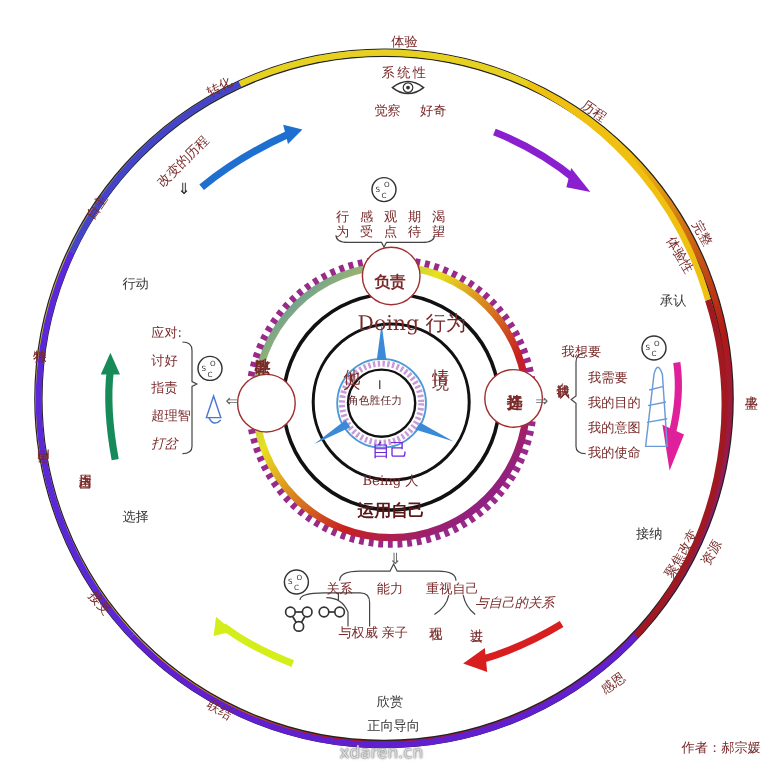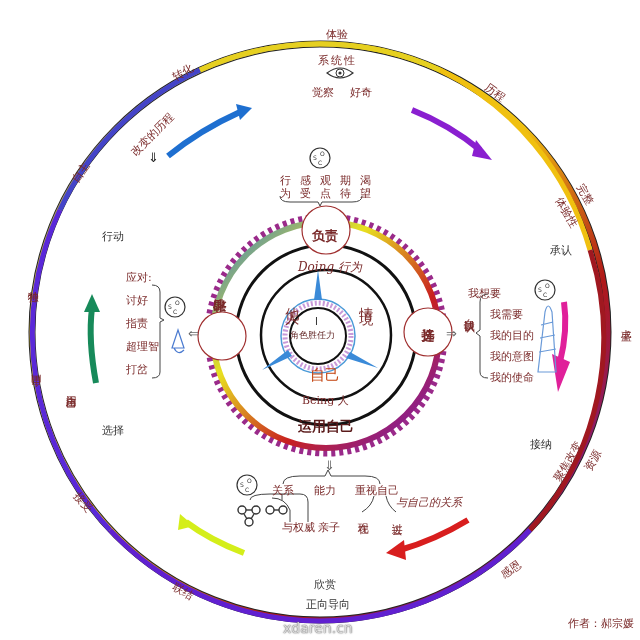--- a/index.html
+++ b/index.html
@@ -182,35 +182,35 @@
     <div class="lbl" style="position:static;text-align:center;"><span>感</span><br><span>受</span></div>
     <div class="lbl" style="position:static;text-align:center;"><span>观</span><br><span>点</span></div>
     <div class="lbl" style="position:static;text-align:center;"><span>期</span><br><span>待</span></div>
     <div class="lbl" style="position:static;text-align:center;"><span>渴</span><br><span>望</span></div>
   </div>
 
   
   <div class="lbl" style="left:312px;top:228px;font-size:13px;font-weight:bold;">负责</div>
   <div class="lbl vert" style="left:212px;top:322px;font-size:13px;font-weight:bold;transform:rotate(180deg);">和谐</div>
   <div class="lbl vert" style="left:420px;top:318px;font-size:13px;font-weight:bold;">选择</div>
-  <div class="lbl" style="left:298px;top:260px;font-size:12px;font-family:'DejaVu Serif',serif;font-style:italic;">Doing 行为</div>
+  <div class="lbl" style="left:298px;top:260px;font-size:17px;font-family:'DejaVu Serif',serif;">Doing 行为</div>
   <div class="lbl" style="left:302px;top:394px;font-size:11px;font-family:'DejaVu Serif',serif;">Being 人</div>
   <div class="lbl vert" style="left:284px;top:296px;font-size:14px;letter-spacing:4px;">他人</div>
   <div class="lbl vert" style="left:358px;top:296px;font-size:14px;letter-spacing:4px;">情境</div>
-  <div class="lbl" style="left:310px;top:366px;font-size:15px;color:#c2410c;">自己</div>
+  <div class="lbl" style="left:310px;top:366px;font-size:15px;color:#6d28d9;">自己</div>
   <div class="lbl" style="left:315px;top:316px;font-size:10px;color:#333;">I</div>
   <div class="lbl" style="left:290px;top:330px;font-size:9px;color:#5a1a1a;">角色胜任力</div>
   <div class="lbl" style="left:298px;top:418px;font-size:14px;font-weight:bold;color:#5a1a1a;">运用自己</div>
 
   
   <div class="lbl" style="left:126px;top:271px;">应对:</div>
   <div class="lbl" style="left:126px;top:294px;">讨好</div>
   <div class="lbl" style="left:126px;top:317px;">指责</div>
   <div class="lbl" style="left:126px;top:340px;">超理智</div>
-  <div class="lbl" style="left:126px;top:363px;">打岔</div>
+  <div class="lbl" style="left:126px;top:363px;font-style:italic;">打岔</div>
 
   
   <div class="lbl vert" style="left:462px;top:310px;">自我认识</div>
   <div class="lbl" style="left:468px;top:287px;">我想要</div>
   <div class="lbl" style="left:490px;top:308px;">我需要</div>
   <div class="lbl" style="left:490px;top:329px;">我的目的</div>
   <div class="lbl" style="left:490px;top:350px;">我的意图</div>
   <div class="lbl" style="left:490px;top:371px;">我的使命</div>
 
   

